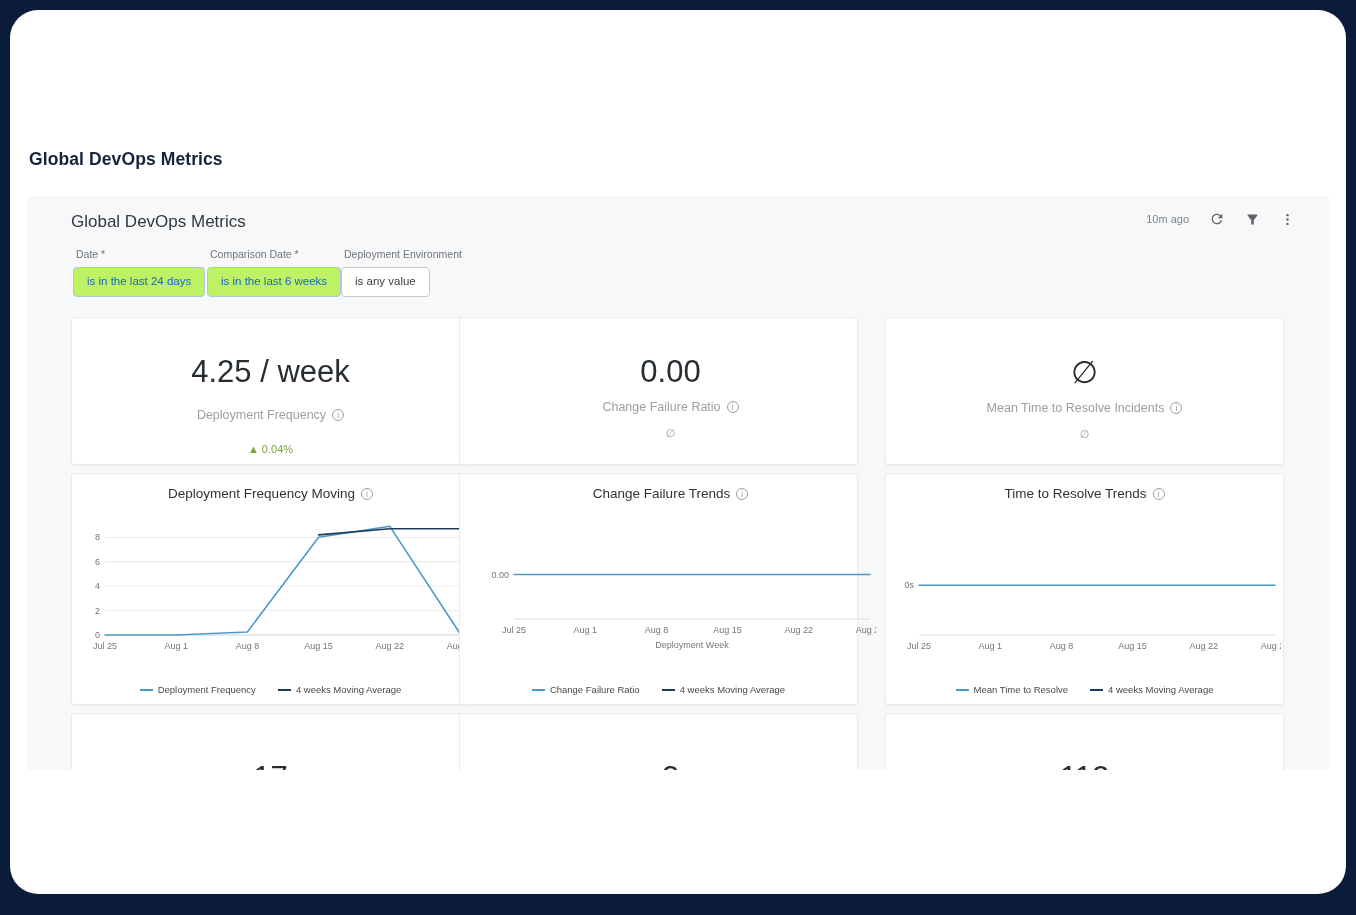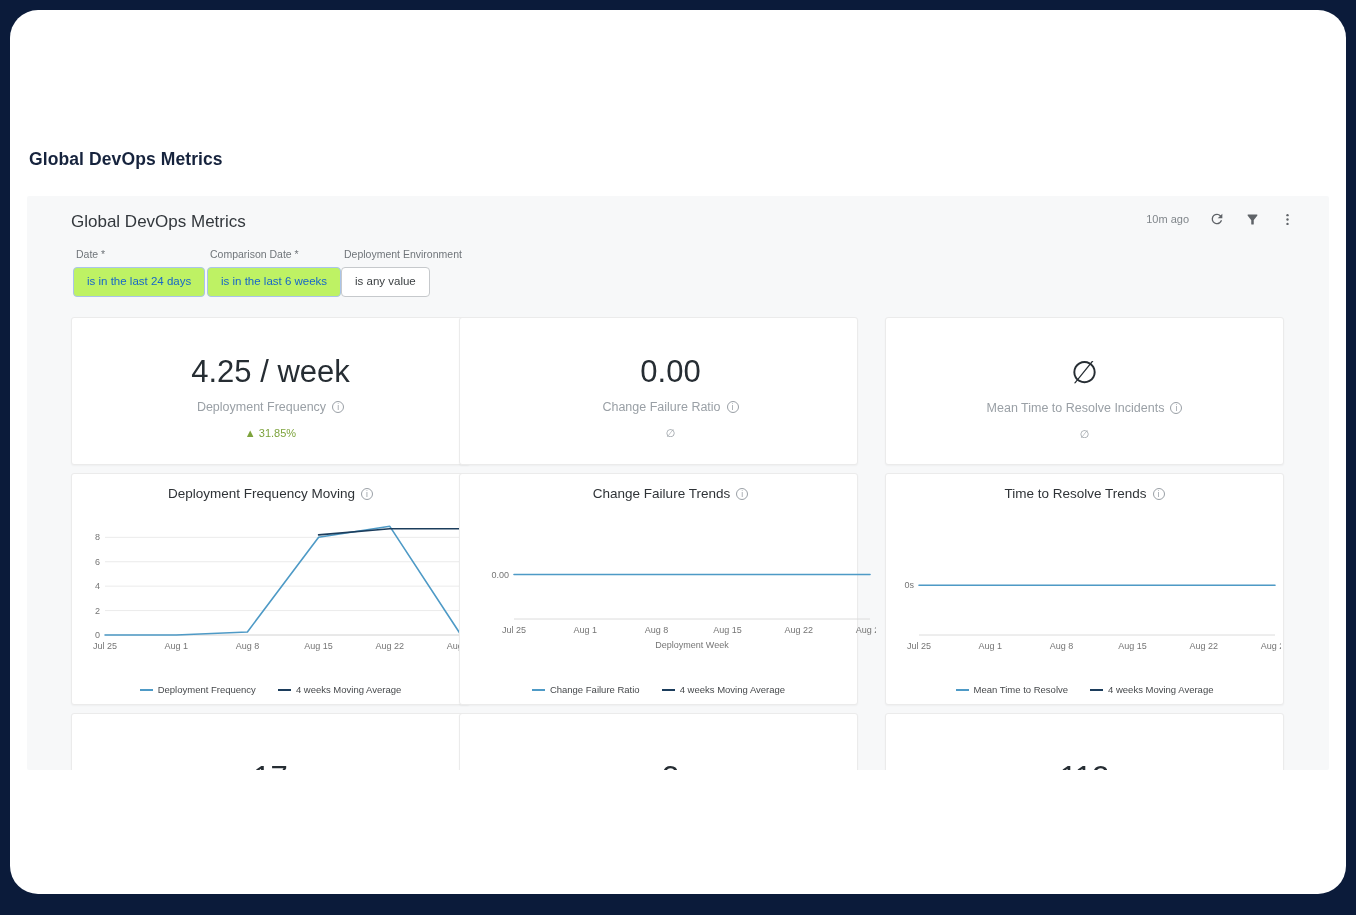--- a/index.html
+++ b/index.html
@@ -39,21 +39,21 @@
     display:inline-block; font-size:11.5px; line-height:1;
     padding:8px 13px; border-radius:4px; cursor:pointer;
     border:1px solid #c6c9cc; background:#ffffff; color:#3c4043;
   }
   .chip.active { background:#bef264; border-color:#aac4ea; color:#1766c9; }
   .tile {
     position:absolute; width:399px; background:#ffffff;
     border:1px solid #ebebeb; border-radius:3px;
     box-shadow:0 1px 2px rgba(0,0,0,.04);
   }
-  .c1 { left:44px; } .c2 { left:432px;padding-left:24px; } .c3 { left:858px; }
+  .c1 { left:44px;gap:8px; } .c2 { left:432px;padding-left:24px; } .c3 { left:858px; }
   .row-kpi { top:121px; height:148px; }
   .row-chart { top:277px; height:232px; }
   .row-bottom { top:517px; height:148px; }
   .kpi, .bottomkpi { display:flex; flex-direction:column; align-items:center; }
   .kpi-value { margin-top:36px; font-size:31px; color:#262d33; }
   .kpi-label {
     margin-top:10px; font-size:12.5px; color:#9aa0a6;
     display:flex; align-items:center; gap:6px;
   }
   .kpi-delta { margin-top:13px; font-size:11px; color:#9aa0a6; }
@@ -125,21 +125,21 @@
       <span class="flabel">Deployment Environment</span>
       <span class="chip">is any value</span>
     </div>
 
     <div class="tile row-kpi kpi c1">
       <div class="kpi-value">4.25 / week</div>
       <div class="kpi-label">
         <span>Deployment Frequency</span>
         <span class="info"></span>
       </div>
-      <div class="kpi-delta" style="color: rgb(125, 163, 60);">▲ 31.85%</div>
+      <div class="kpi-delta" style="color: rgb(125, 163, 60);">▲ 0.04%</div>
     </div>
 
     <div class="tile row-kpi kpi c2">
       <div class="kpi-value">0.00</div>
       <div class="kpi-label">
         <span>Change Failure Ratio</span>
         <span class="info"></span>
       </div>
       <div class="kpi-delta">∅</div>
     </div>

